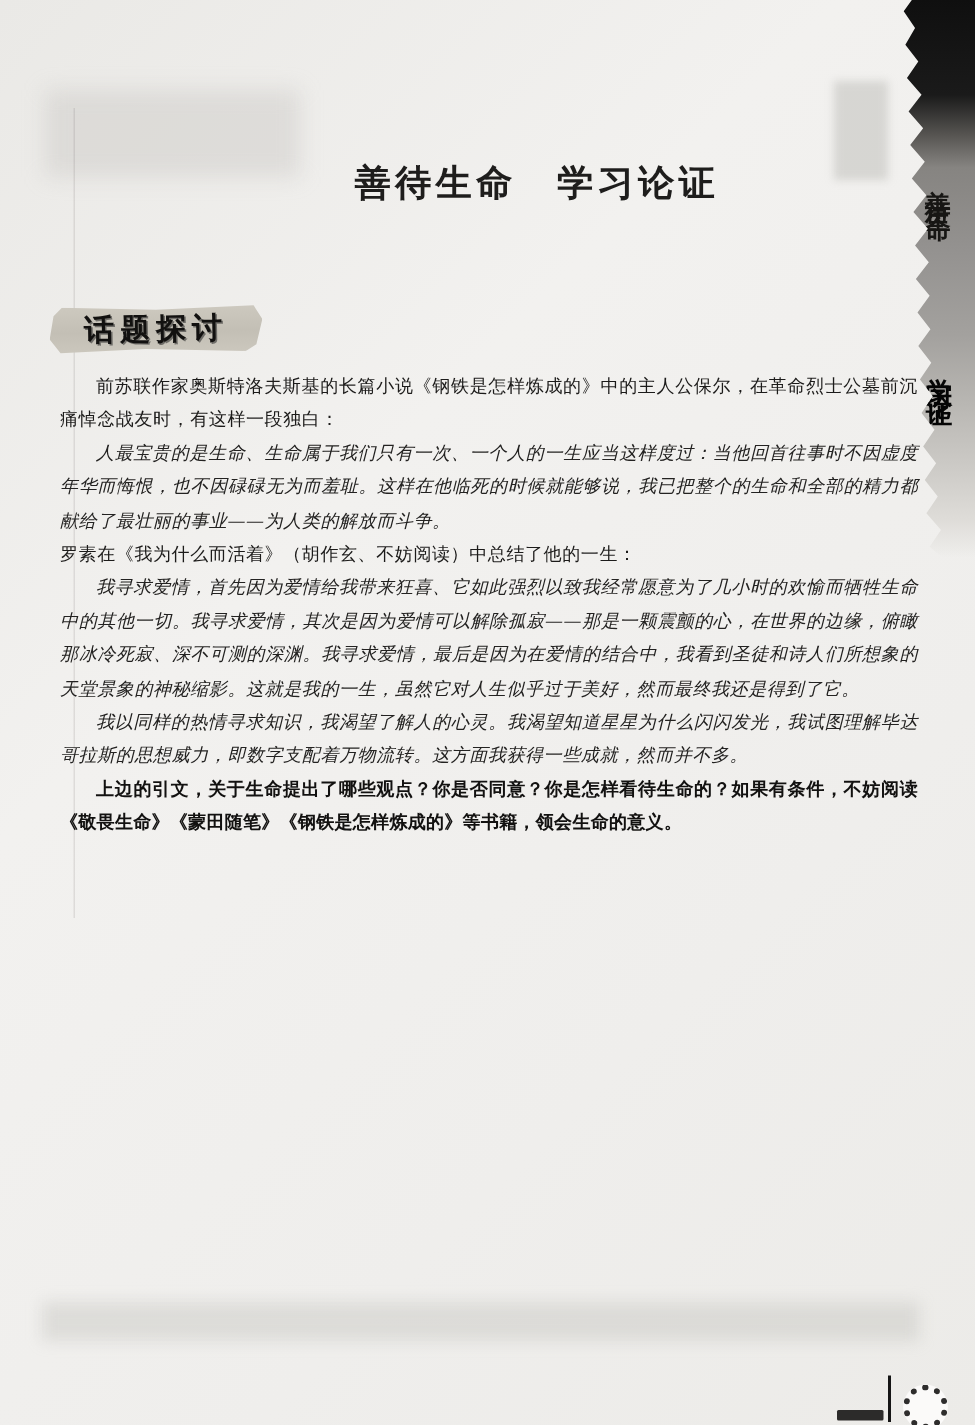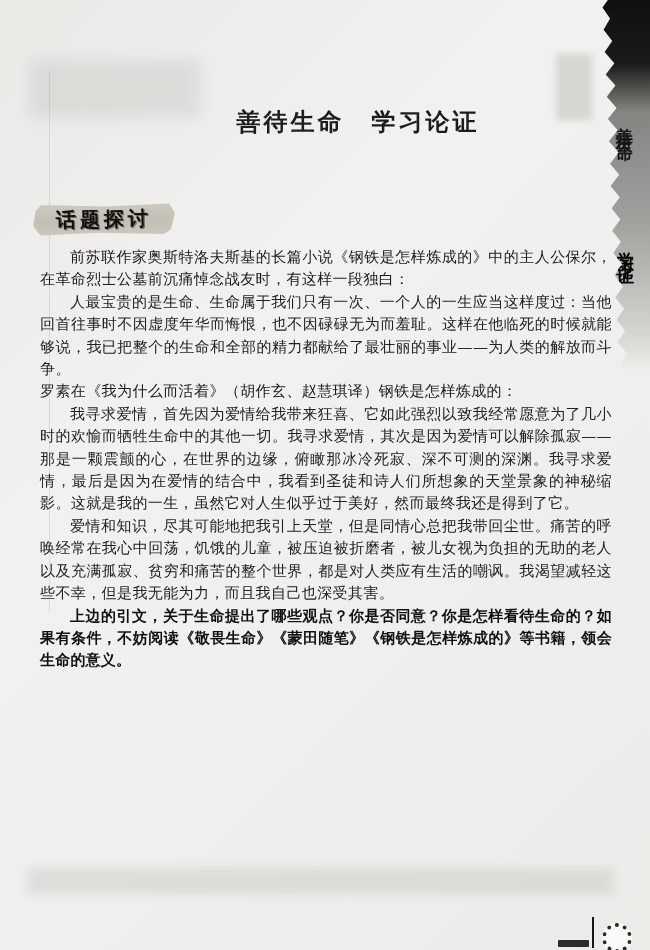--- a/index.html
+++ b/index.html
@@ -37,26 +37,26 @@
     font-family:"DejaVu Sans","Liberation Sans",sans-serif;
     font-size:20px;font-weight:900;letter-spacing:4px;color:#121110;
     text-shadow:1px 1px 0 rgba(40,40,40,.55);
   }
   .banner-dot{position:absolute;background:#3a3935;width:4px;height:4px;transform:rotate(25deg);}
   .dot-left{left:-10px;top:10px;box-shadow:-2px 14px 0 0 rgba(58,57,53,.7);}
   .dot-right{right:-11px;top:4px;box-shadow:3px 18px 0 0 rgba(58,57,53,.8);}
   
   .body-text{
     position:absolute;left:40px;top:246px;width:572px;
-    font-size:15px;line-height:22.4px;letter-spacing:.4px;color:#1c1b1a;
+    font-size:12px;line-height:22.4px;letter-spacing:.4px;color:#1c1b1a;
     text-align:justify;
   }
   .para{margin:0;}
   .para.indent{text-indent:2em;}
-  .para.quote{color:#232221;}
+  .para.quote{font-style:italic;color:#232221;}
   .para.bold{font-weight:700;color:#121110;letter-spacing:.2px;}
   
   .sidebar-tab{
     position:absolute;top:0;right:0;width:54px;height:372px;
     background:linear-gradient(180deg,#0f0f0f 0%,#1a1a1a 17%,#555350 24%,#868481 30%,#949290 45%,#a3a19e 60%,#b8b6b2 72%,#cbc9c5 83%,#dedcd8 93%,rgba(222,220,216,0) 100%);
     clip-path:polygon(
       22% 0%,100% 0%,100% 100%,60% 100%,
       44% 98%,58% 95%,40% 92%,54% 89%,38% 86%,52% 83%,36% 80%,
       50% 77%,34% 74%,48% 71%,32% 68%,46% 65%,30% 62%,45% 59%,
       29% 56%,44% 53%,27% 50%,43% 47%,26% 44%,42% 41%,24% 38%,
@@ -100,23 +100,23 @@
 
   <div class="topic-banner">
     <span class="banner-dot dot-left"></span>
     <span class="banner-text">话题探讨</span>
     <span class="banner-dot dot-right"></span>
   </div>
 
   <div class="body-text" id="paragraphs">
       <p class="para normal indent">前苏联作家奥斯特洛夫斯基的长篇小说《钢铁是怎样炼成的》中的主人公保尔，在革命烈士公墓前沉痛悼念战友时，有这样一段独白：</p>
       <p class="para quote indent">人最宝贵的是生命、生命属于我们只有一次、一个人的一生应当这样度过：当他回首往事时不因虚度年华而悔恨，也不因碌碌无为而羞耻。这样在他临死的时候就能够说，我已把整个的生命和全部的精力都献给了最壮丽的事业——为人类的解放而斗争。</p>
-      <p class="para normal">罗素在《我为什么而活着》（胡作玄、赵慧琪译）钢铁是怎样炼成的：</p>
+      <p class="para normal">罗素在《我为什么而活着》（胡作玄、不妨阅读）中总结了他的一生：</p>
       <p class="para quote indent">我寻求爱情，首先因为爱情给我带来狂喜、它如此强烈以致我经常愿意为了几小时的欢愉而牺牲生命中的其他一切。我寻求爱情，其次是因为爱情可以解除孤寂——那是一颗震颤的心，在世界的边缘，俯瞰那冰冷死寂、深不可测的深渊。我寻求爱情，最后是因为在爱情的结合中，我看到圣徒和诗人们所想象的天堂景象的神秘缩影。这就是我的一生，虽然它对人生似乎过于美好，然而最终我还是得到了它。</p>
-      <p class="para quote indent">爱情和知识，尽其可能地把我引上天堂，但是同情心总把我带回尘世。痛苦的呼唤经常在我心中回荡，饥饿的儿童，被压迫被折磨者，被儿女视为负担的无助的老人以及充满孤寂、贫穷和痛苦的整个世界，都是对人类应有生活的嘲讽。我渴望减轻这些不幸，但是我无能为力，而且我自己也深受其害。</p>
+      <p class="para quote indent">我以同样的热情寻求知识，我渴望了解人的心灵。我渴望知道星星为什么闪闪发光，我试图理解毕达哥拉斯的思想威力，即数字支配着万物流转。这方面我获得一些成就，然而并不多。</p>
       <p class="para bold indent">上边的引文，关于生命提出了哪些观点？你是否同意？你是怎样看待生命的？如果有条件，不妨阅读《敬畏生命》《蒙田随笔》《钢铁是怎样炼成的》等书籍，领会生命的意义。</p>
     </div>
 
   <div class="sidebar-tab">
     <span class="v-text v-unit">善待生命</span>
     <span class="v-text v-lesson">学习论证</span>
   </div>
 
   <span class="page-num">79</span>
   <span class="footer-bar"></span>

